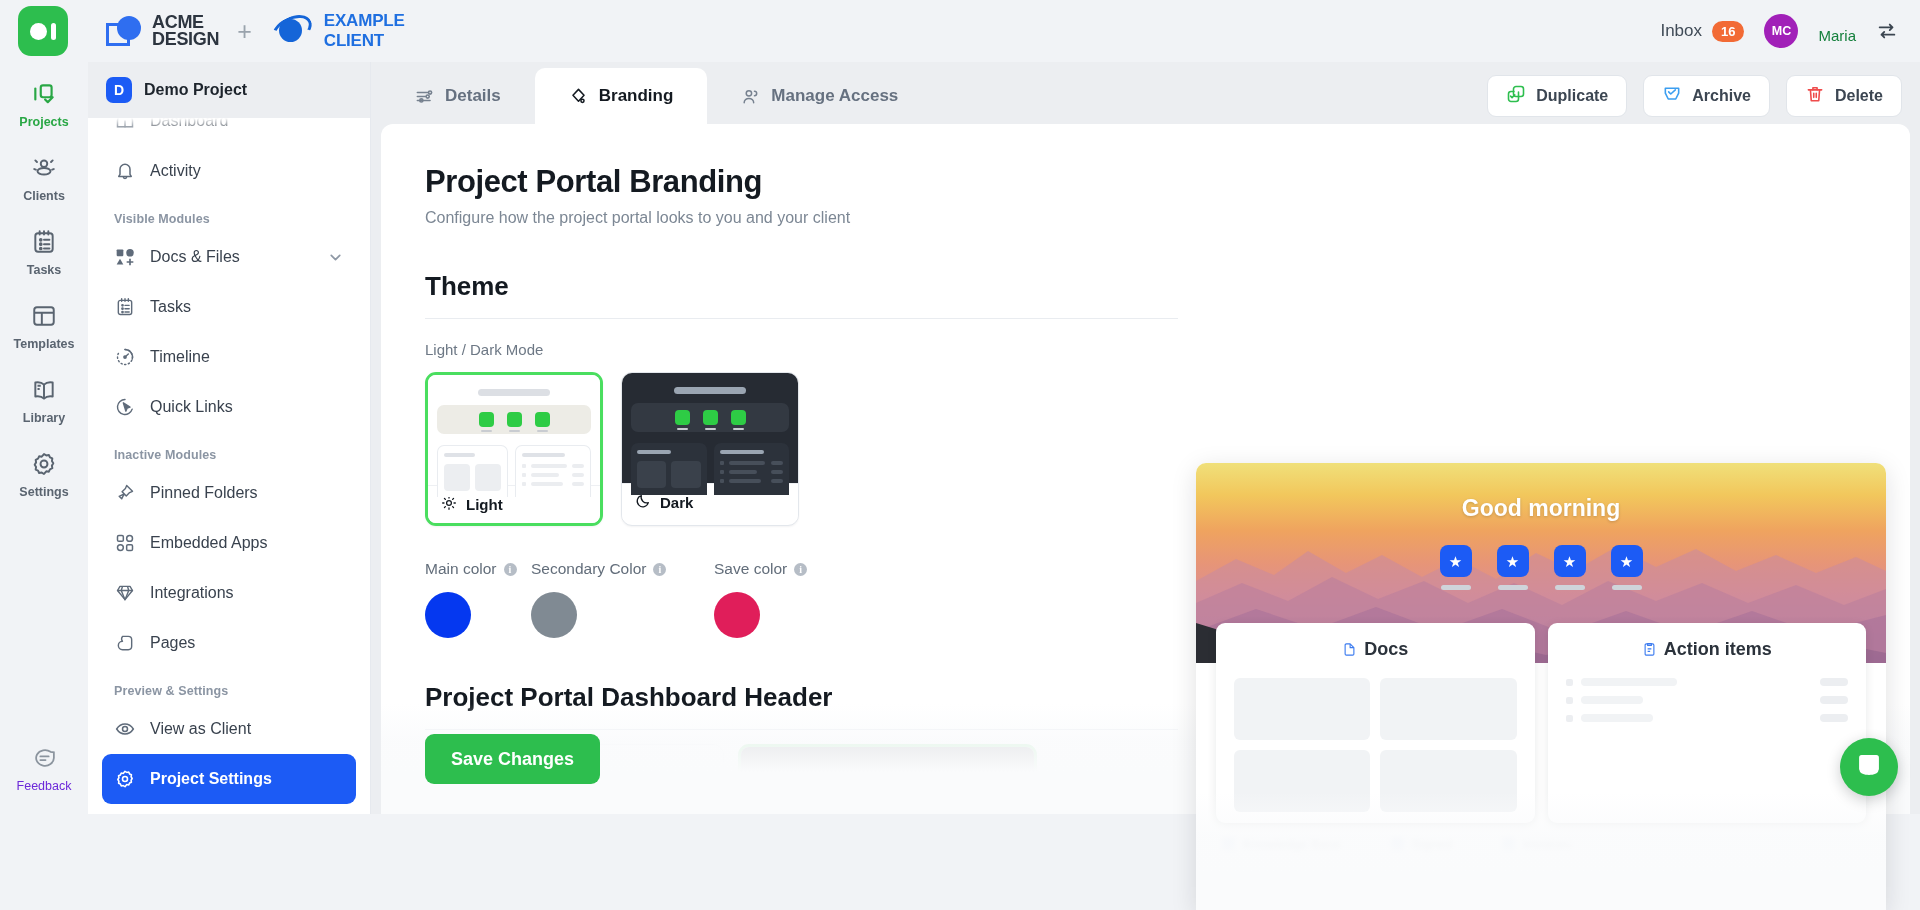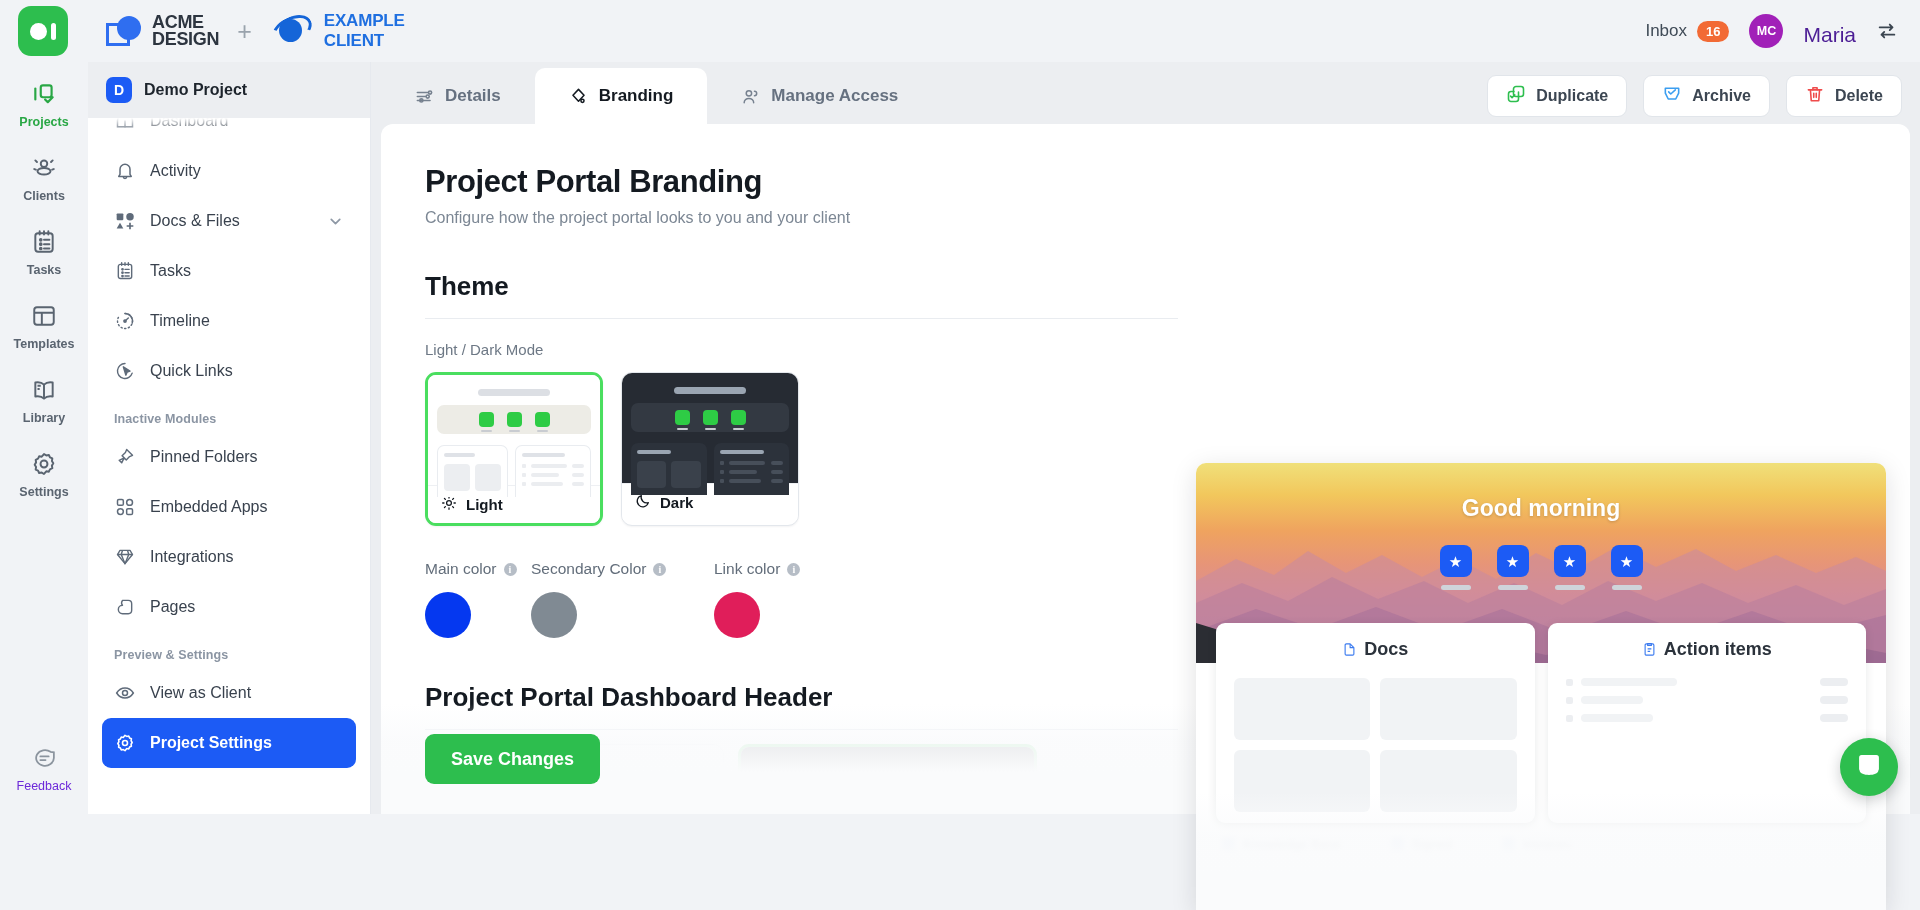--- a/index.html
+++ b/index.html
@@ -62,21 +62,21 @@
   .inbox-label { font-size: 17px; color: #404b57; }
   .inbox-badge {
     background: #f26a35; color: #fff; font-size: 13px; font-weight: 700;
     border-radius: 11px; padding: 3px 9px; min-width: 30px; text-align: center;
   }
   .avatar {
     width: 34px; height: 34px; border-radius: 50%; background: #a120b8;
     color: #fff; font-size: 12.5px; font-weight: 700;
     display: flex; align-items: center; justify-content: center;
   }
-  .username { font-size: 21px; color: #4c1d95; margin-top: 8px; }
+  .username { font-size: 15px; color: #15803d; margin-top: 8px; }
   .swap-icon { color: #3b4550; display: flex; }
 
   
   .body { flex: 1 1 auto; display: flex; min-height: 0; }
 
   
   .rail {
     width: 88px; flex: 0 0 88px; background: #f1f3f6;
     display: flex; flex-direction: column; align-items: center;
     padding-top: 10px;
@@ -491,20 +491,21 @@
           <div class="nav-item">
             <span class="ico">
               <svg width="20" height="20" viewBox="0 0 24 24" fill="none" stroke="currentColor" stroke-width="1.8" stroke-linejoin="round">
                   <path d="M6 16V10a6 6 0 0 1 12 0v6l1.5 2.5h-15z"></path>
                   <path d="M10 19a2 2 0 0 0 4 0"></path>
                 </svg>
             </span>
             <span class="lbl">Activity</span>
           </div>
 
+          <div class="nav-group">Visible Modules</div>
 
           <div class="nav-item">
             <span class="ico">
               <svg width="20" height="20" viewBox="0 0 24 24" fill="currentColor">
                 <rect x="2" y="3" width="8" height="8" rx="1"></rect>
                   <circle cx="18" cy="7" r="4.5"></circle>
                 <path d="M6 14l4 7H2z"></path>
                   <path d="M17 14h2v3h3v2h-3v3h-2v-3h-3v-2h3z"></path>
               </svg>
             </span>
@@ -822,21 +823,21 @@
             <div class="color-field wide">
               <div class="color-head">
                 <span class="color-name">Secondary Color</span>
                 <span class="info-dot">i</span>
               </div>
               <div class="swatch" style="background:#808a93"></div>
             </div>
 
             <div class="color-field">
               <div class="color-head">
-                <span class="color-name">Link color</span>
+                <span class="color-name">Save color</span>
                 <span class="info-dot">i</span>
               </div>
               <div class="swatch" style="background:#e01e5a"></div>
             </div>
           </div>
 
           <div class="sec-title">Project Portal Dashboard Header</div>
           <div class="sec-rule"></div>
 
 

